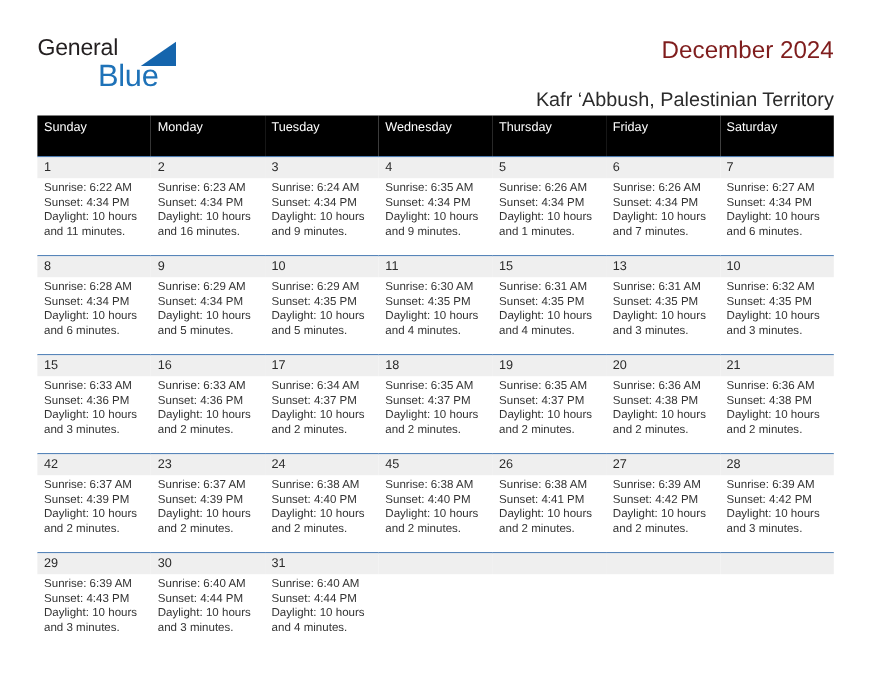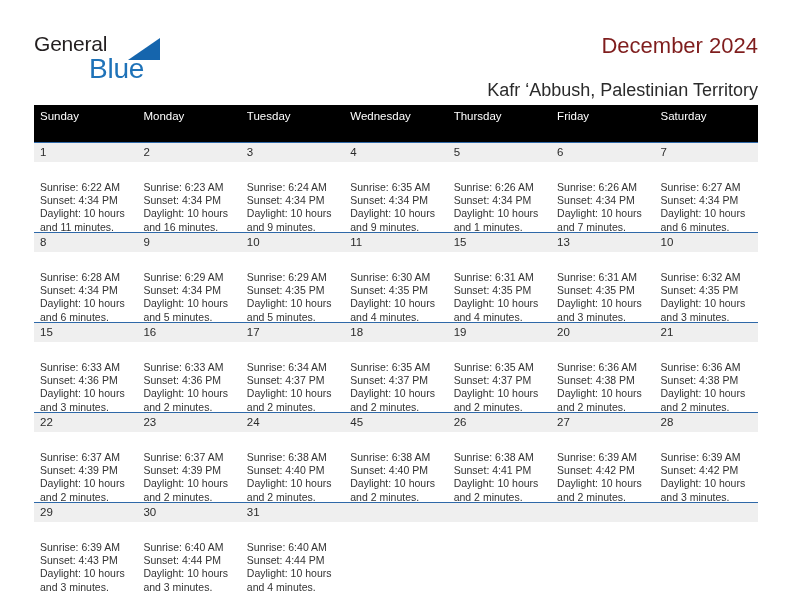--- a/index.html
+++ b/index.html
@@ -131,21 +131,20 @@
     line-height: 13px;
   }
   .daynum.empty {
     color: transparent;
   }
   .info {
     padding: 3px 4px 0 6px;
     font-size: 10.5px;
     line-height: 13.2px;
     color: #333333;
-    margin-top: 16px;
   }
   .info div {
     white-space: nowrap;
   }
 </style>
 </head>
 <body>
 
 <div class="page">
 
@@ -423,21 +422,21 @@
             </div>
           </td>
       </tr>
       <tr class="gap">
           <td colspan="7"></td>
         </tr>
 
       <tr>
         <td>
             <div class="cell">
-              <div class="daynum">22</div>
+              <div class="daynum">42</div>
               <div class="info">
                 <div>Sunrise: 6:37 AM</div>
                 <div>Sunset: 4:39 PM</div>
                 <div>Daylight: 10 hours</div>
                 <div>and 2 minutes.</div>
               </div>
             </div>
           </td>
         <td>
             <div class="cell">

